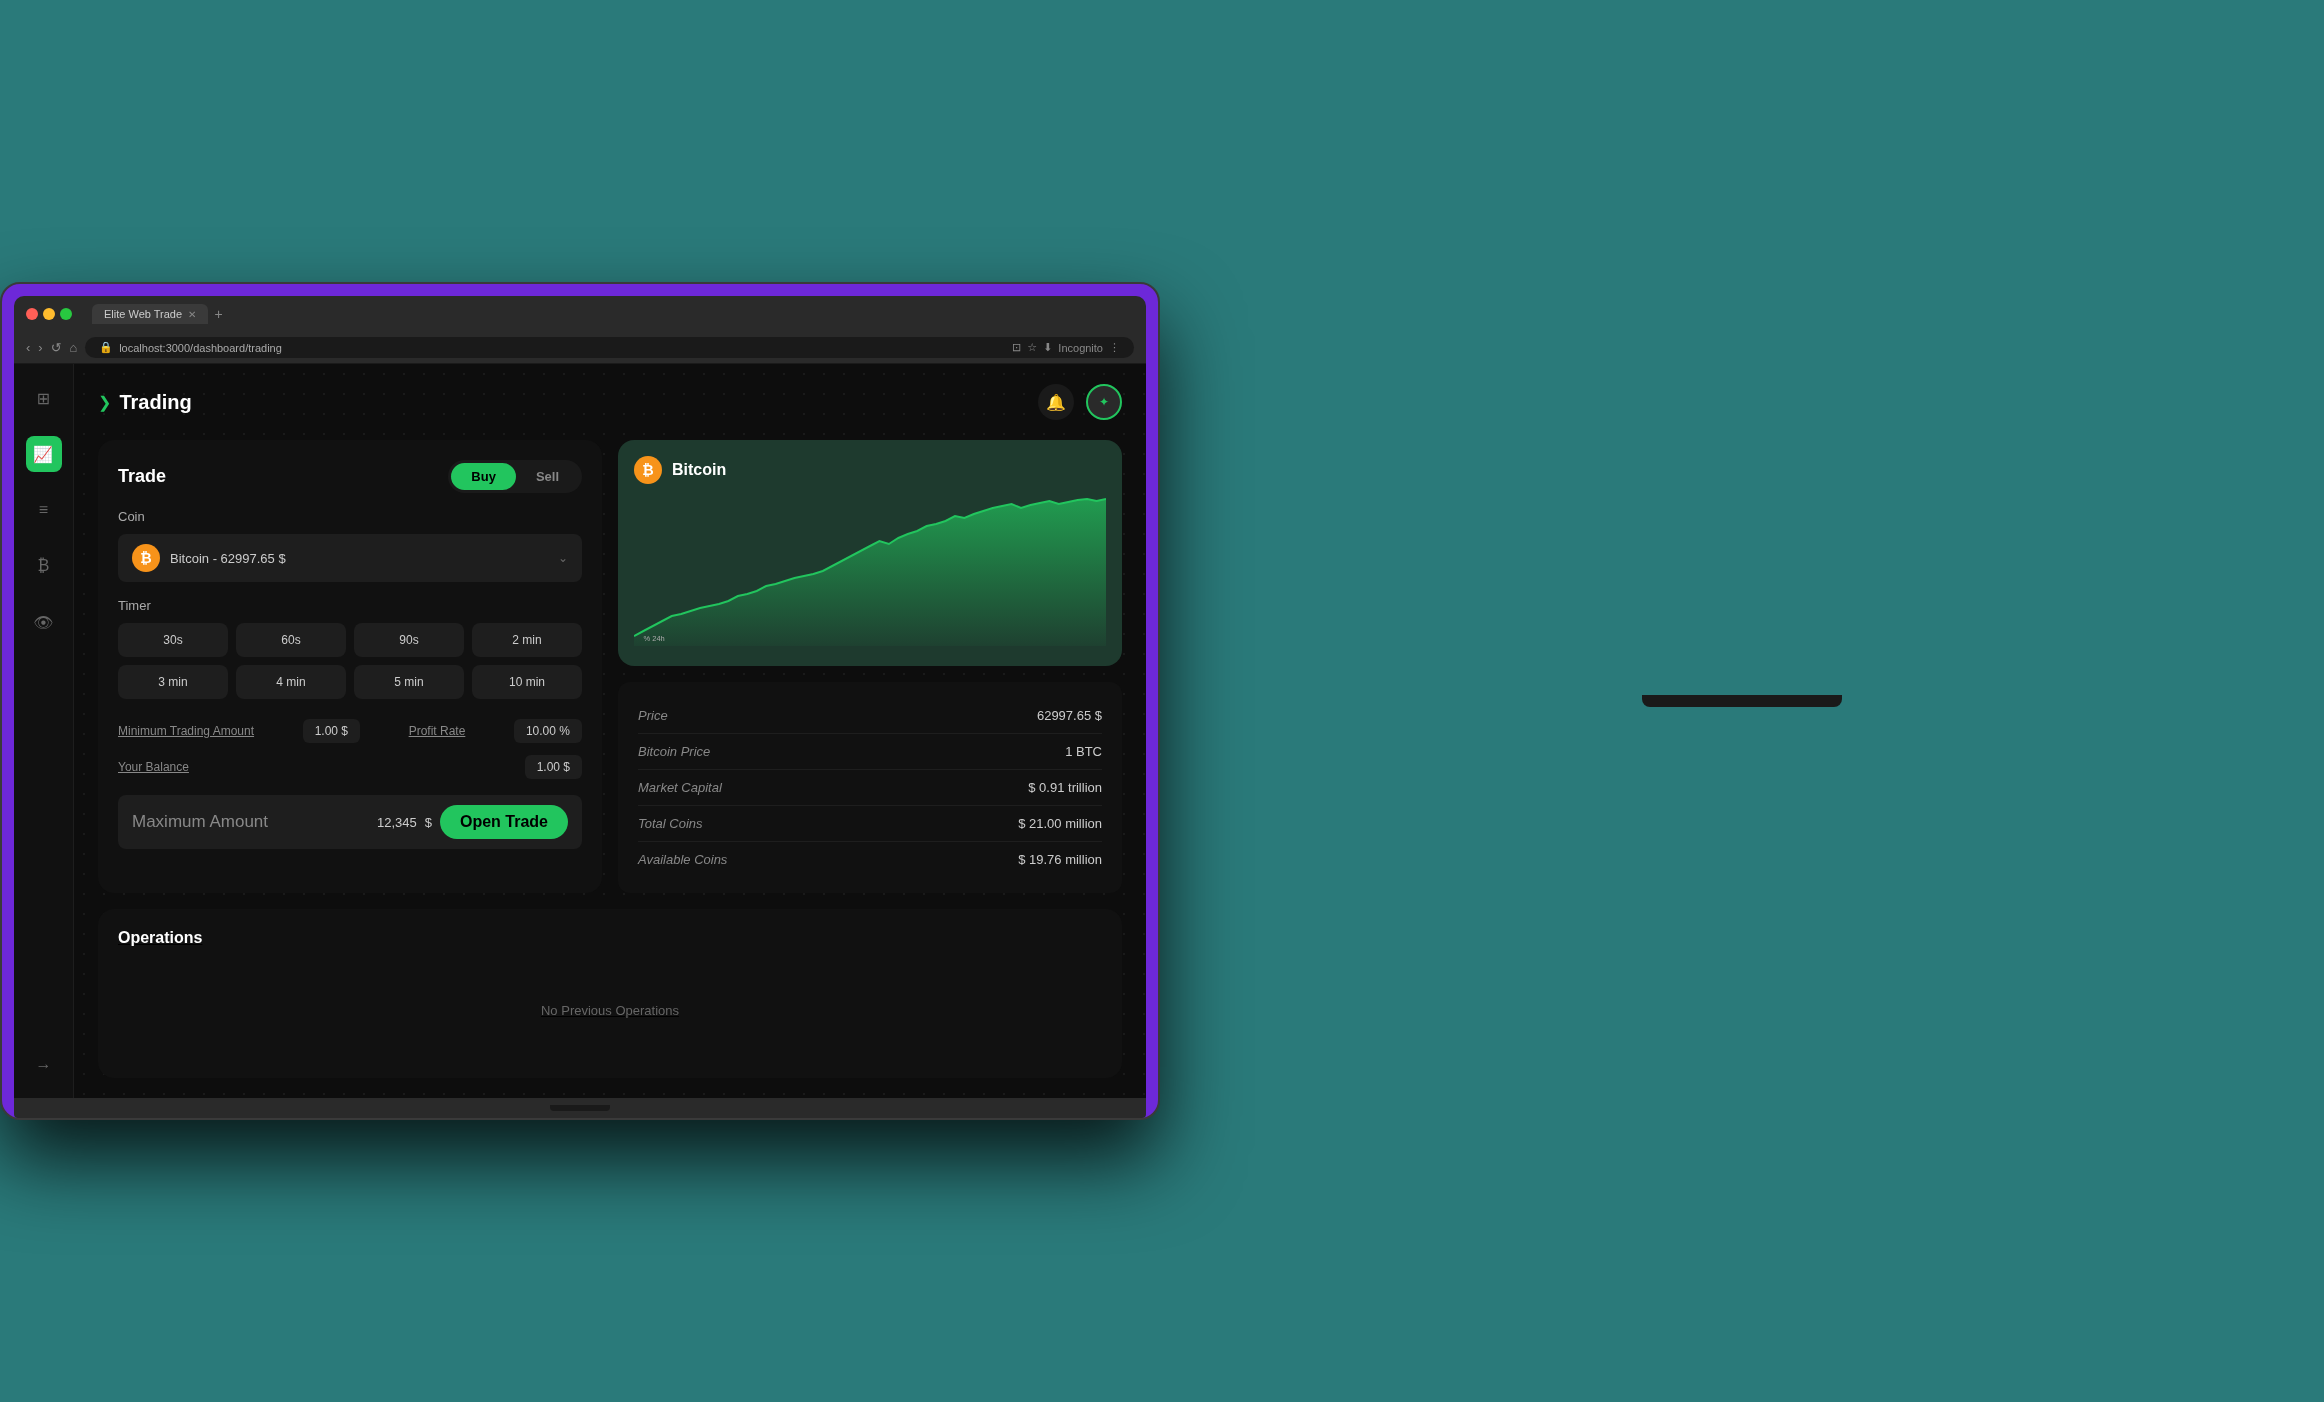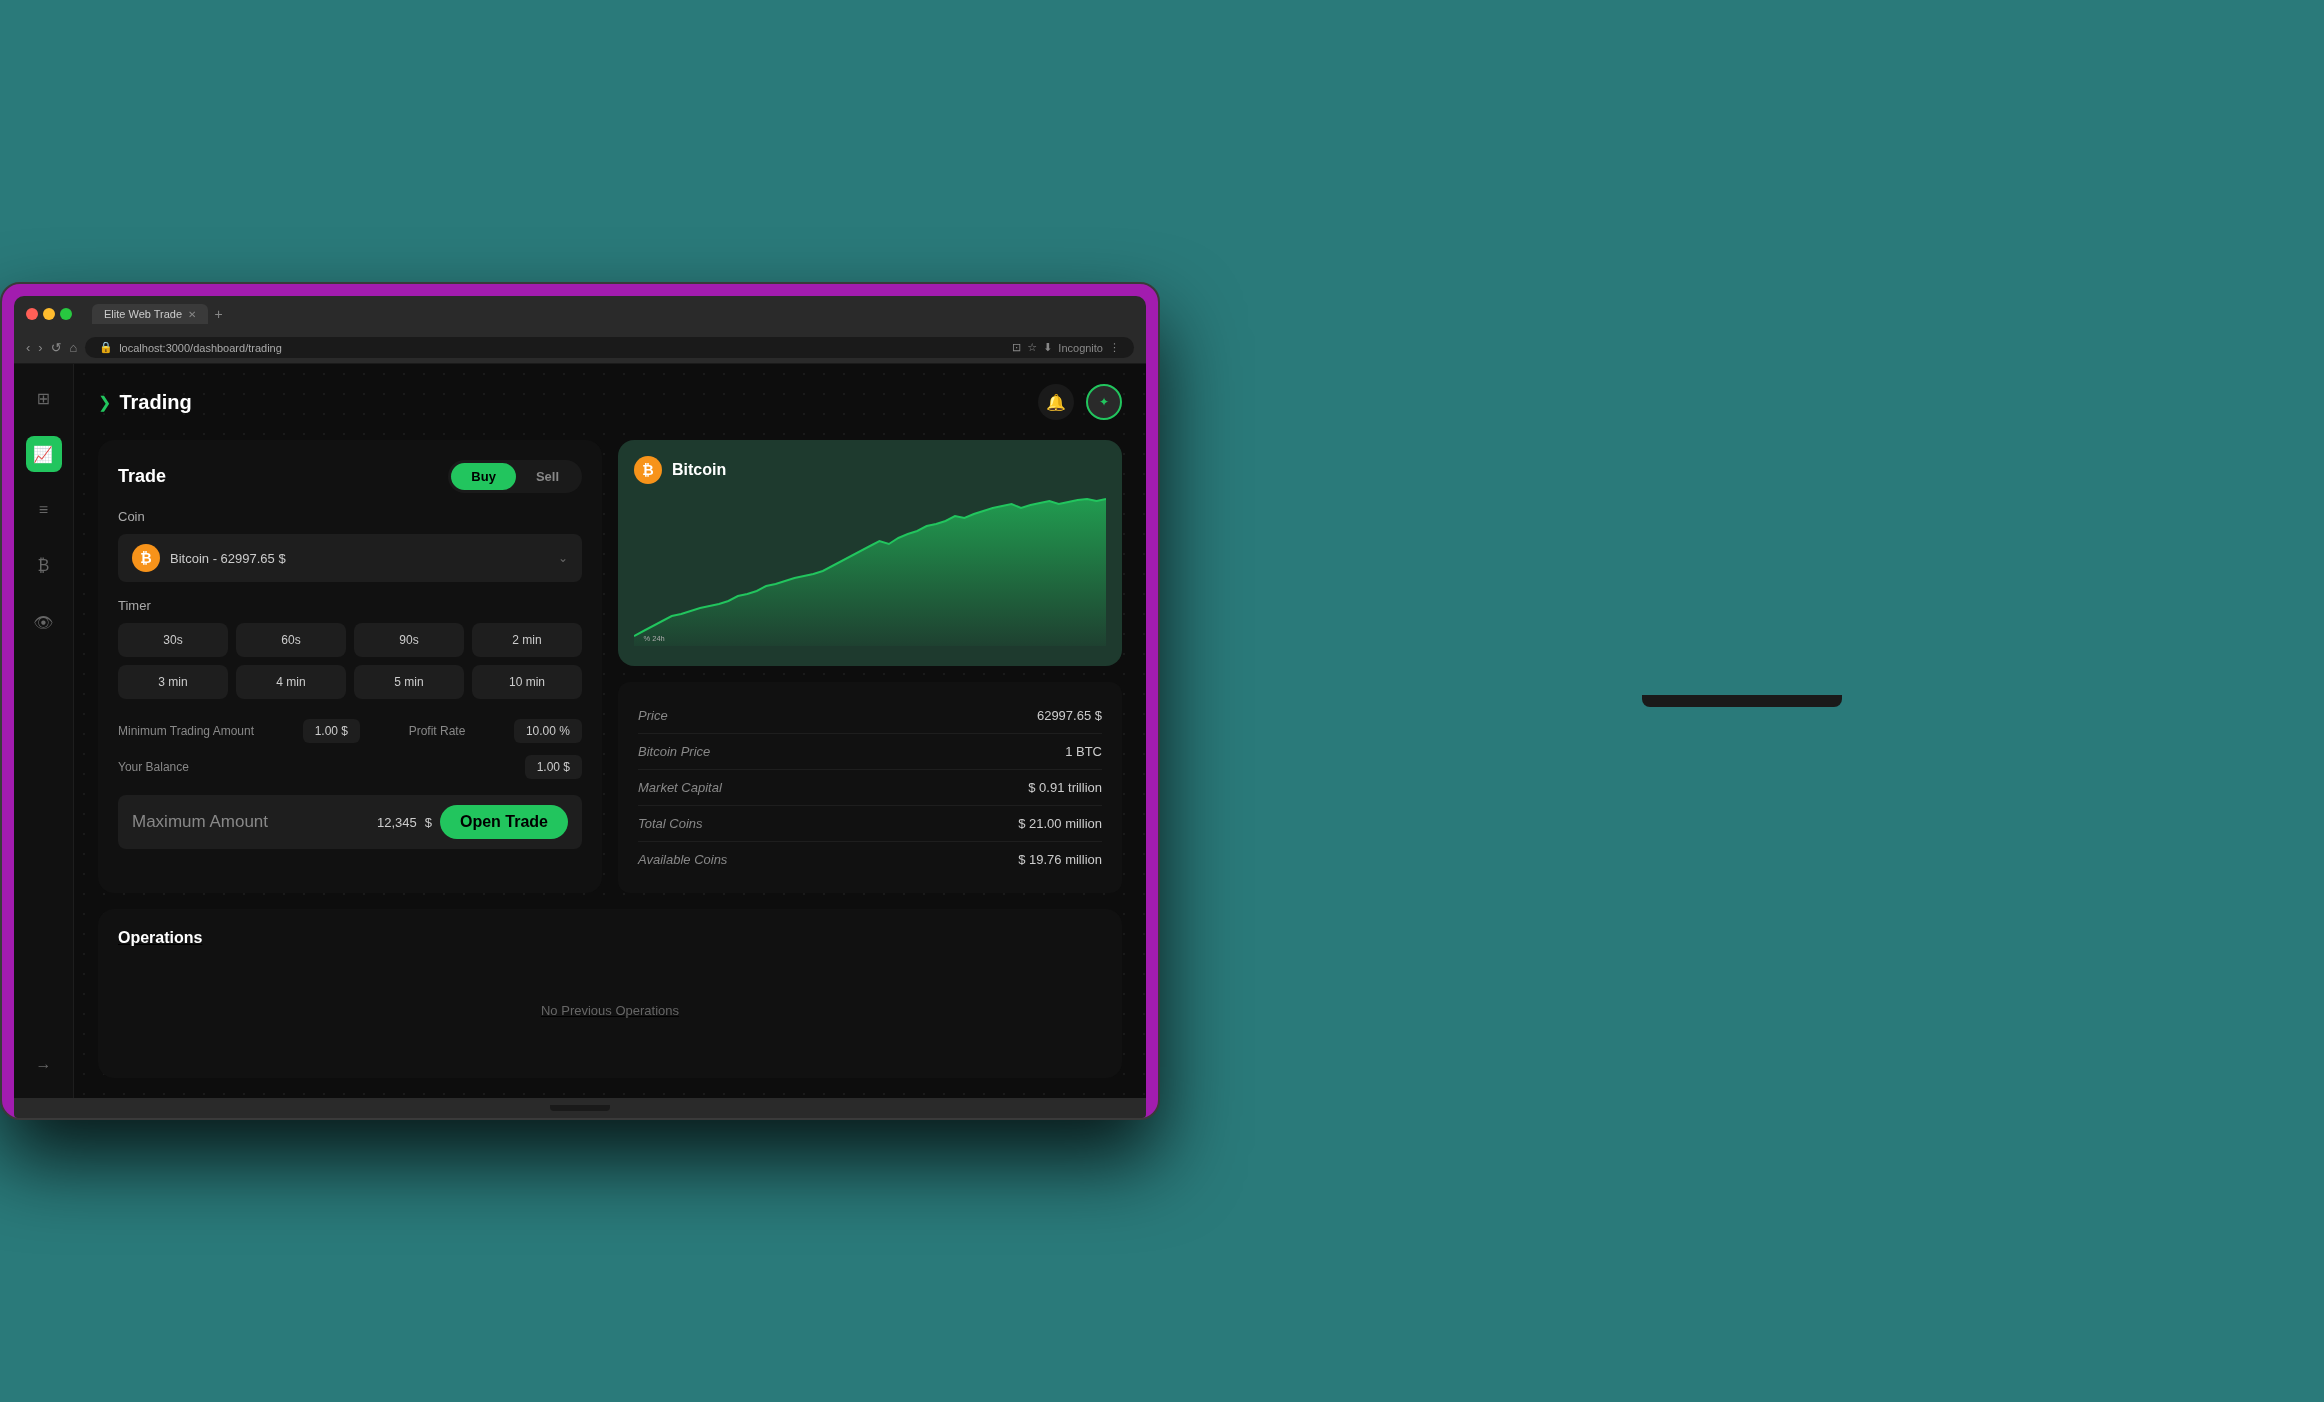--- a/index.html
+++ b/index.html
@@ -7,21 +7,21 @@
       background: #2a7a7a;
       display: flex;
       align-items: center;
       justify-content: center;
       min-height: 100vh;
       font-family: -apple-system, BlinkMacSystemFont, 'Segoe UI', sans-serif;
     }
 
     .laptop-outer {
       width: 1160px;
-      background: #a21caf;
+      background: #6d28d9;
       border-radius: 20px;
       padding: 12px 12px 0 12px;
       box-shadow: 0 40px 80px rgba(0,0,0,0.8);
       border: 2px solid #3a3a3a;
     }
 
     .browser-bar {
       background: #2a2a2a;
       border-radius: 10px 10px 0 0;
       padding: 8px 12px;
@@ -345,20 +345,21 @@
 
     .trade-stat-row {
       display: flex;
       align-items: center;
       justify-content: space-between;
     }
 
     .stat-label {
       color: #888;
       font-size: 12px;
+      text-decoration: underline;
     }
 
     .stat-value {
       color: #ccc;
       font-size: 12px;
       background: #1e1e1e;
       padding: 5px 12px;
       border-radius: 6px;
     }
 

